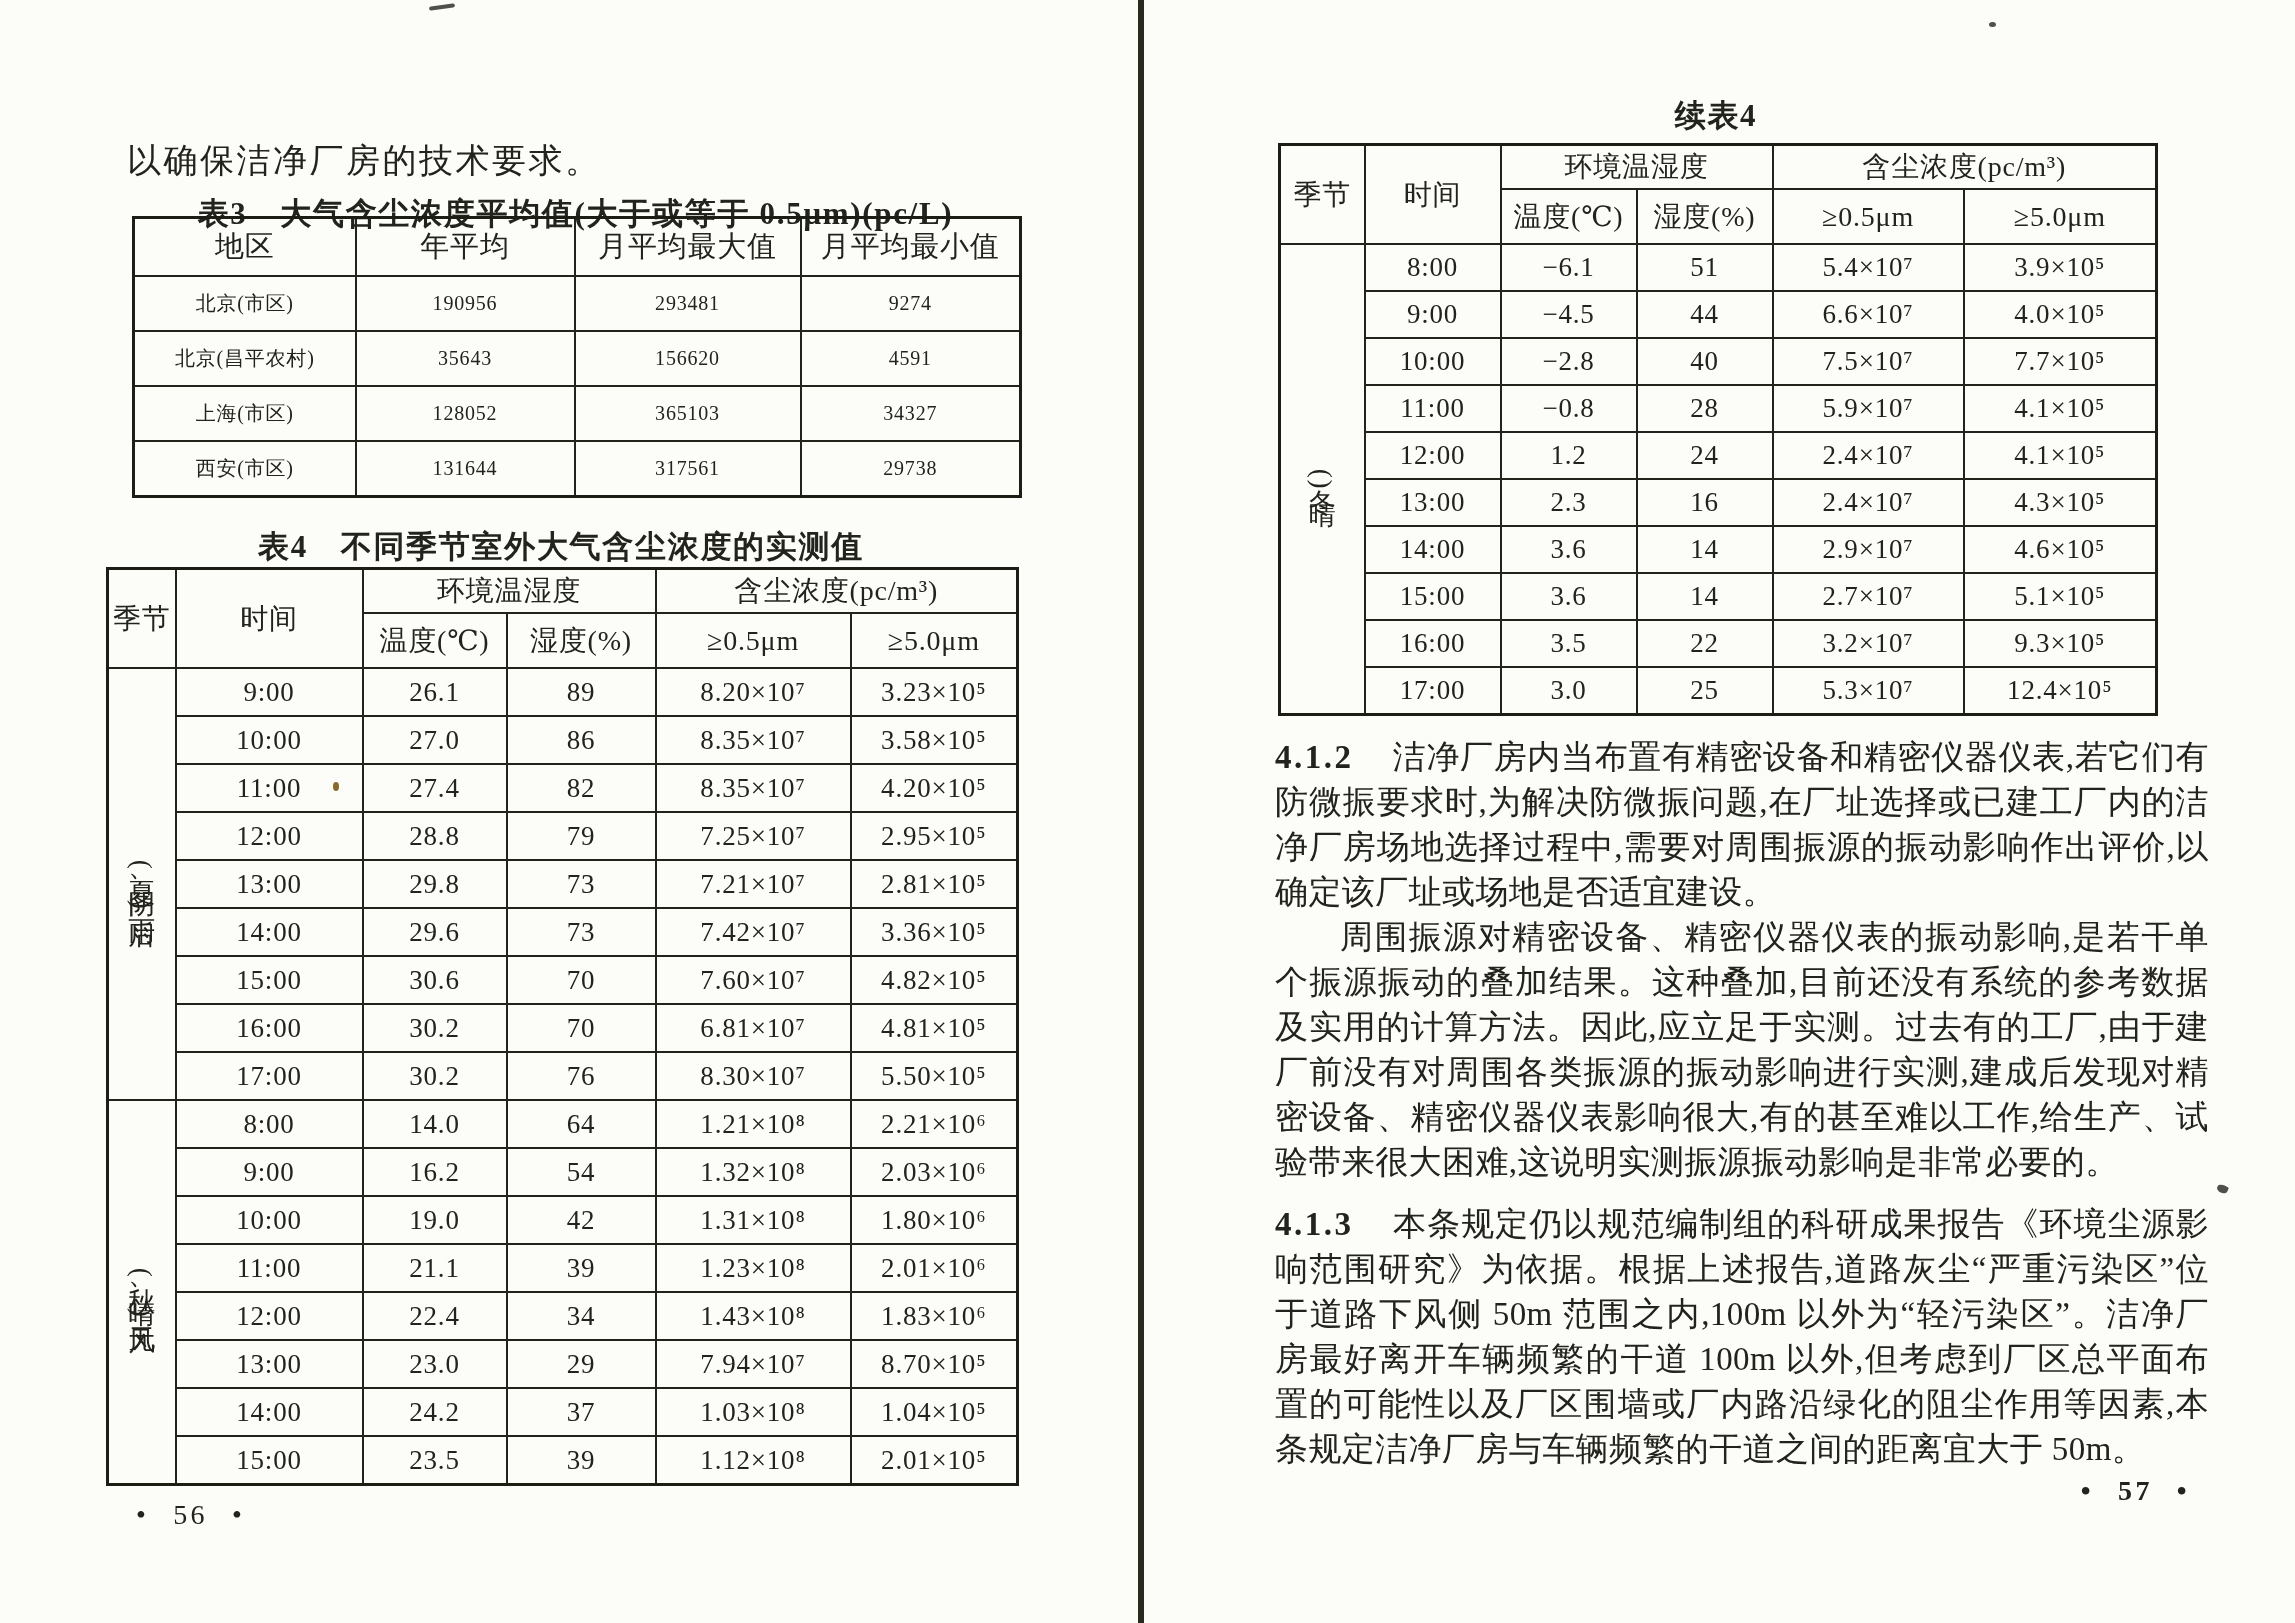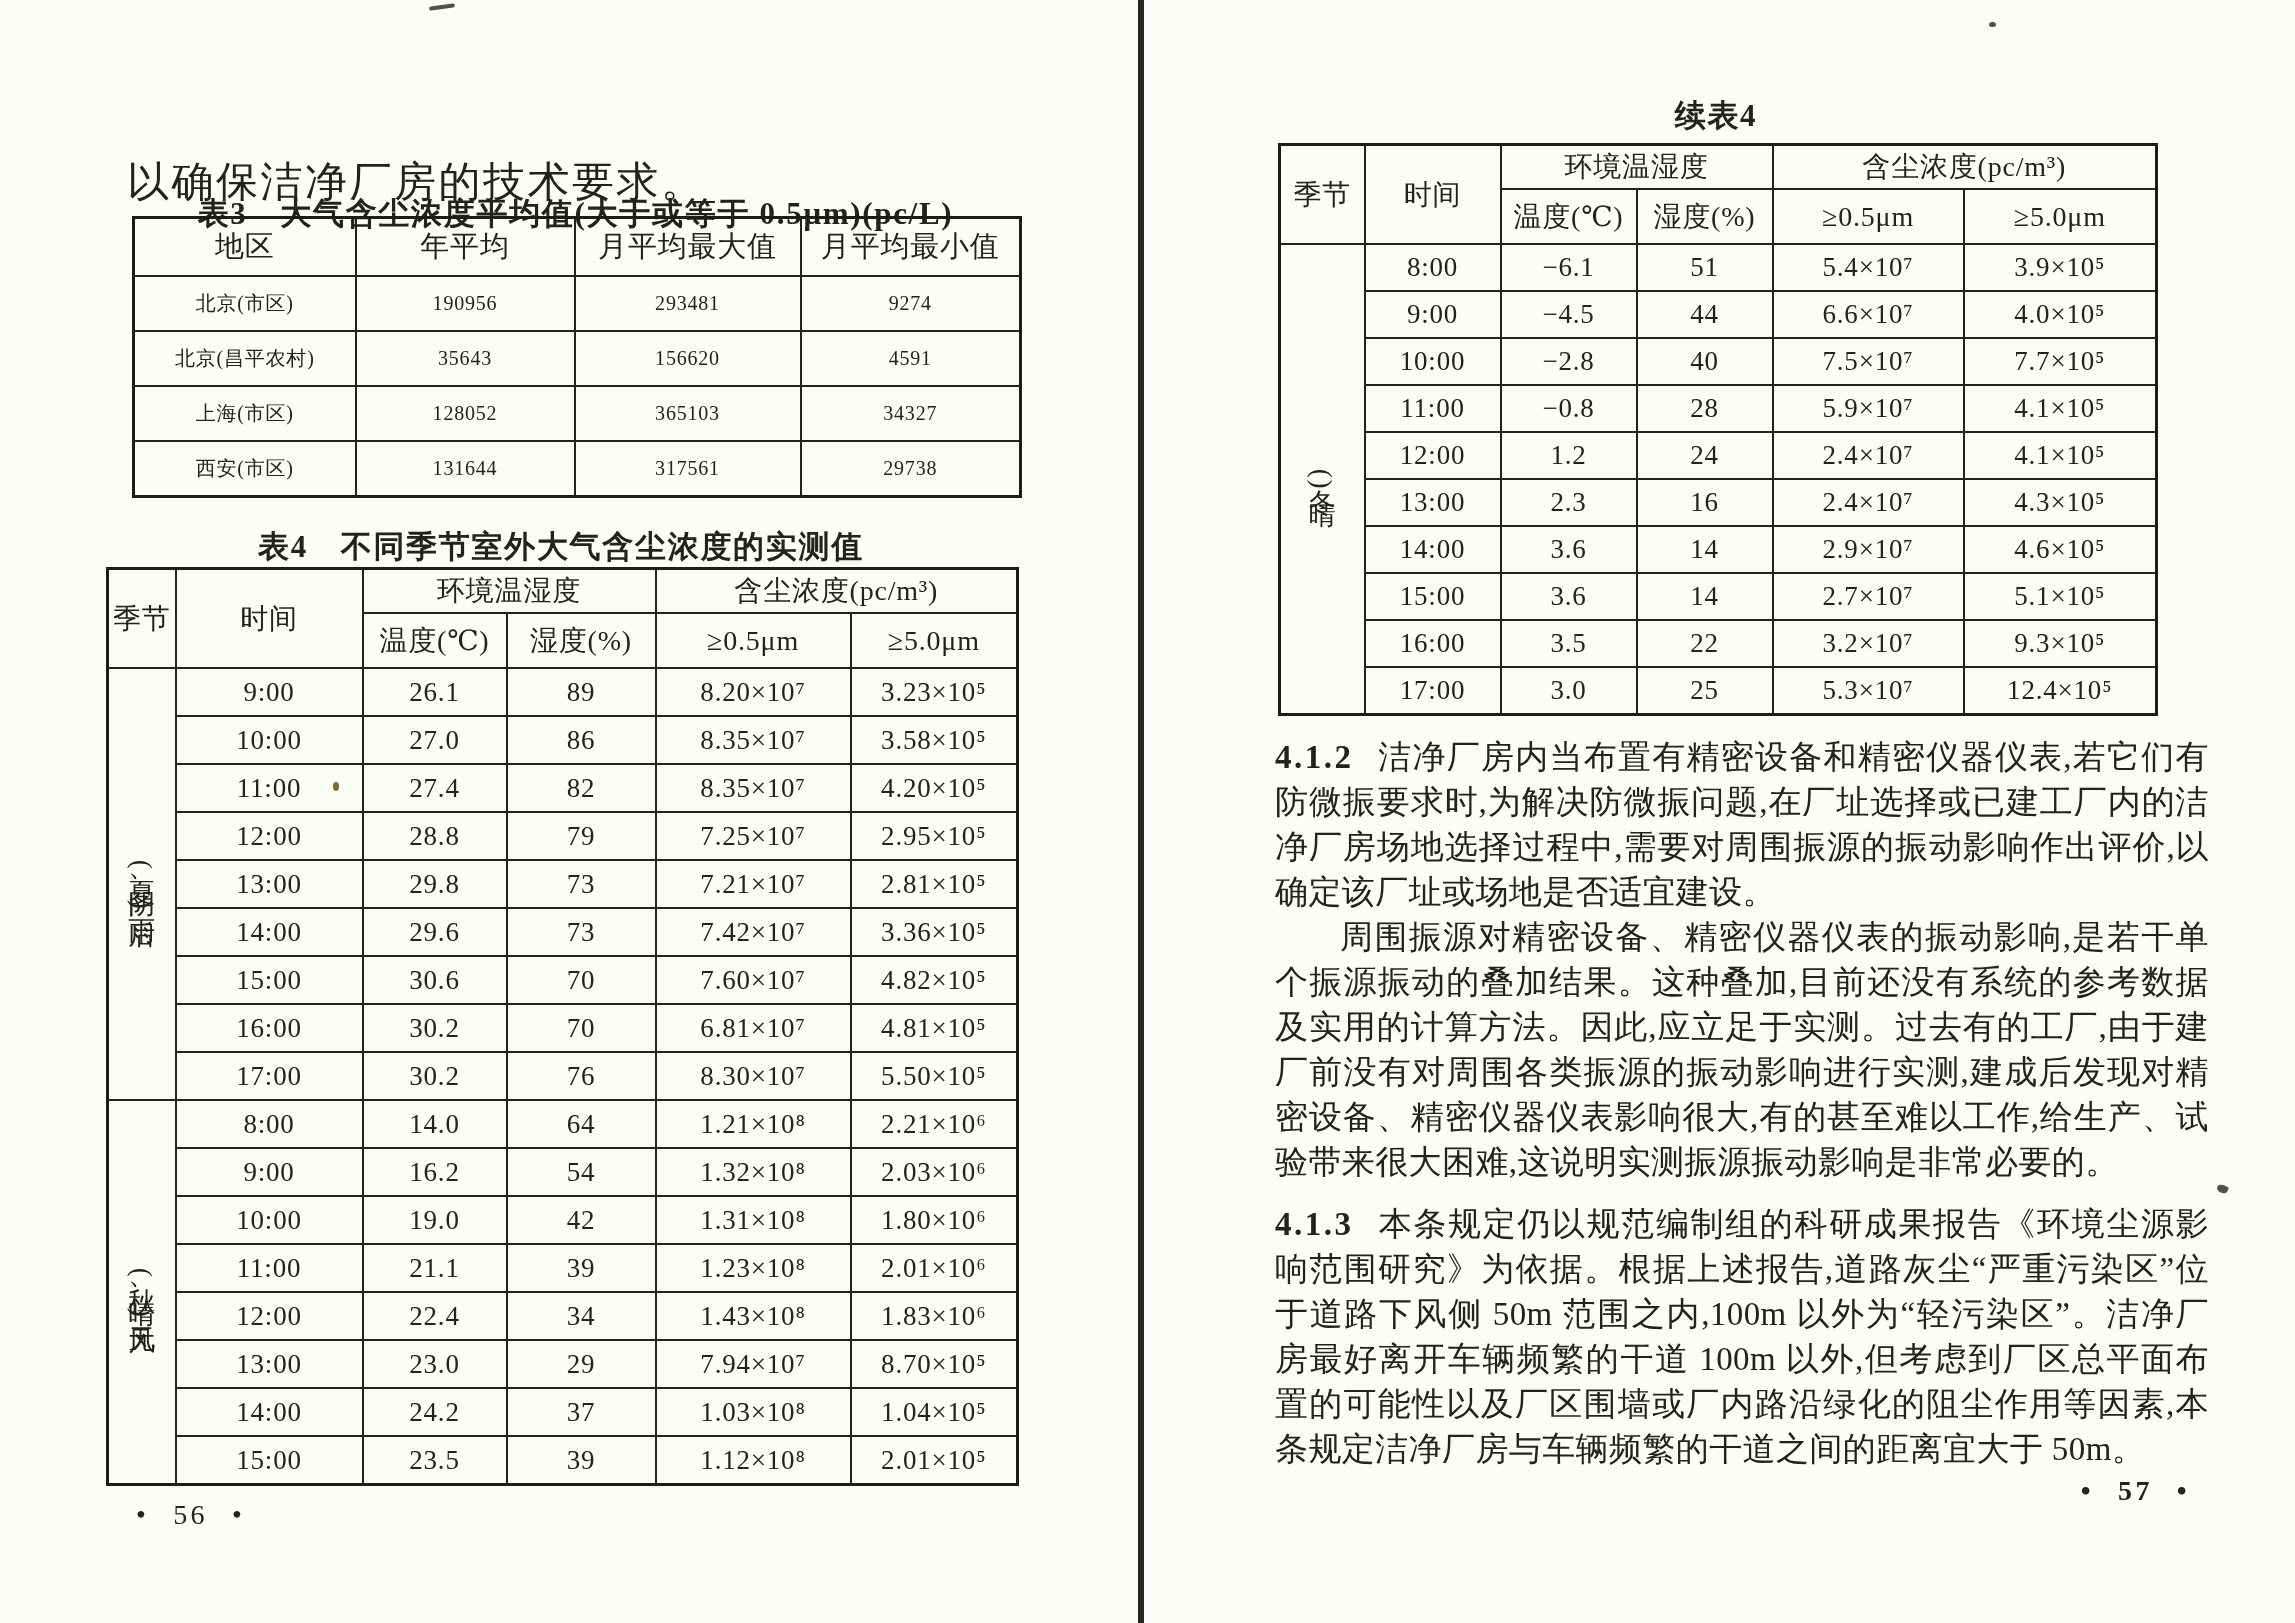--- a/index.html
+++ b/index.html
@@ -9,21 +9,21 @@
     font-family:"Liberation Serif","DejaVu Serif","DejaVu Sans",serif;
   }
   .abs{position:absolute;}
 
   
   .gutter{position:absolute;left:1138px;top:0;width:6px;height:1623px;background:#272a1c;}
 
   
   .artifact{position:absolute;background:#50504a;border-radius:50%;}
 
-  .intro{left:127px;top:112px;width:951px;font-size:42px;letter-spacing:2.5px;}
+  .intro{left:127px;top:104px;width:951px;font-size:34px;letter-spacing:2.5px;}
 
   .caption{font-weight:bold;font-size:31px;letter-spacing:1.7px;text-align:center;}
   .t3cap{left:132px;top:161px;width:887px;margin-top:32px;}
   .t4cap{left:106px;top:526px;width:910px;}
   .contcap{left:1278px;top:95px;width:876px;}
 
   table{border-collapse:collapse;table-layout:fixed;position:absolute;}
   .doc-table{border:3.4px solid #1d1d16;}
   .doc-table th,.doc-table td{
     border:2.5px solid #23231c;text-align:center;vertical-align:middle;
@@ -43,21 +43,21 @@
   .t4r td{height:45px;}
 
   .season{
     writing-mode:vertical-rl;text-orientation:mixed;
     letter-spacing:8.5px;font-size:26px;white-space:normal;
   }
 
   .textcol{left:1275px;width:934px;font-size:33px;line-height:45px;
     text-align:justify;text-justify:inter-ideograph;letter-spacing:0.4px;}
   .textcol p{margin:0;}
-  .clause-num{font-weight:bold;letter-spacing:2.5px;margin-right:24px;}
+  .clause-num{font-weight:bold;letter-spacing:2.5px;margin-right:39px;}
   .indent{text-indent:65px;}
   .p412{top:735px;}
   .p413{top:1202px;}
 
   .pagenum{font-size:28px;letter-spacing:3.4px;word-spacing:13.6px;}
   .pn-left{left:136px;top:1499px;}
   .pn-right{left:2020px;top:1475px;width:170px;text-align:right;font-weight:bold;}
 </style>
 </head>
 <body>

